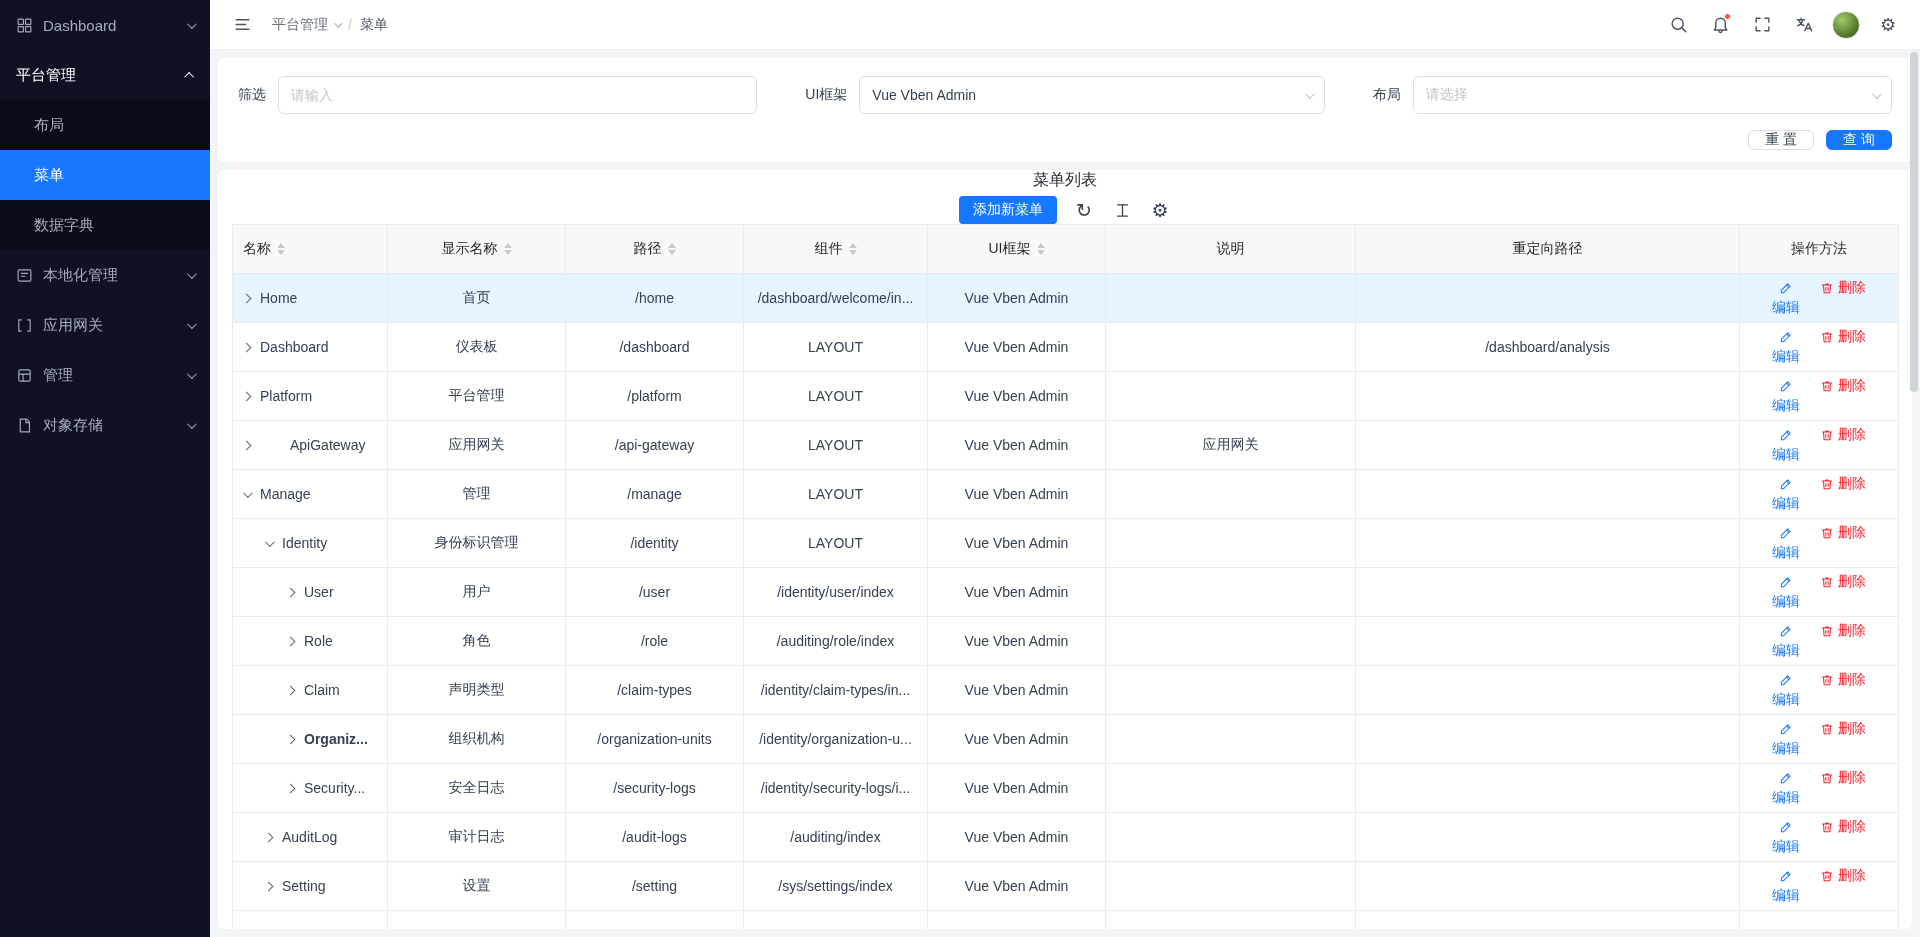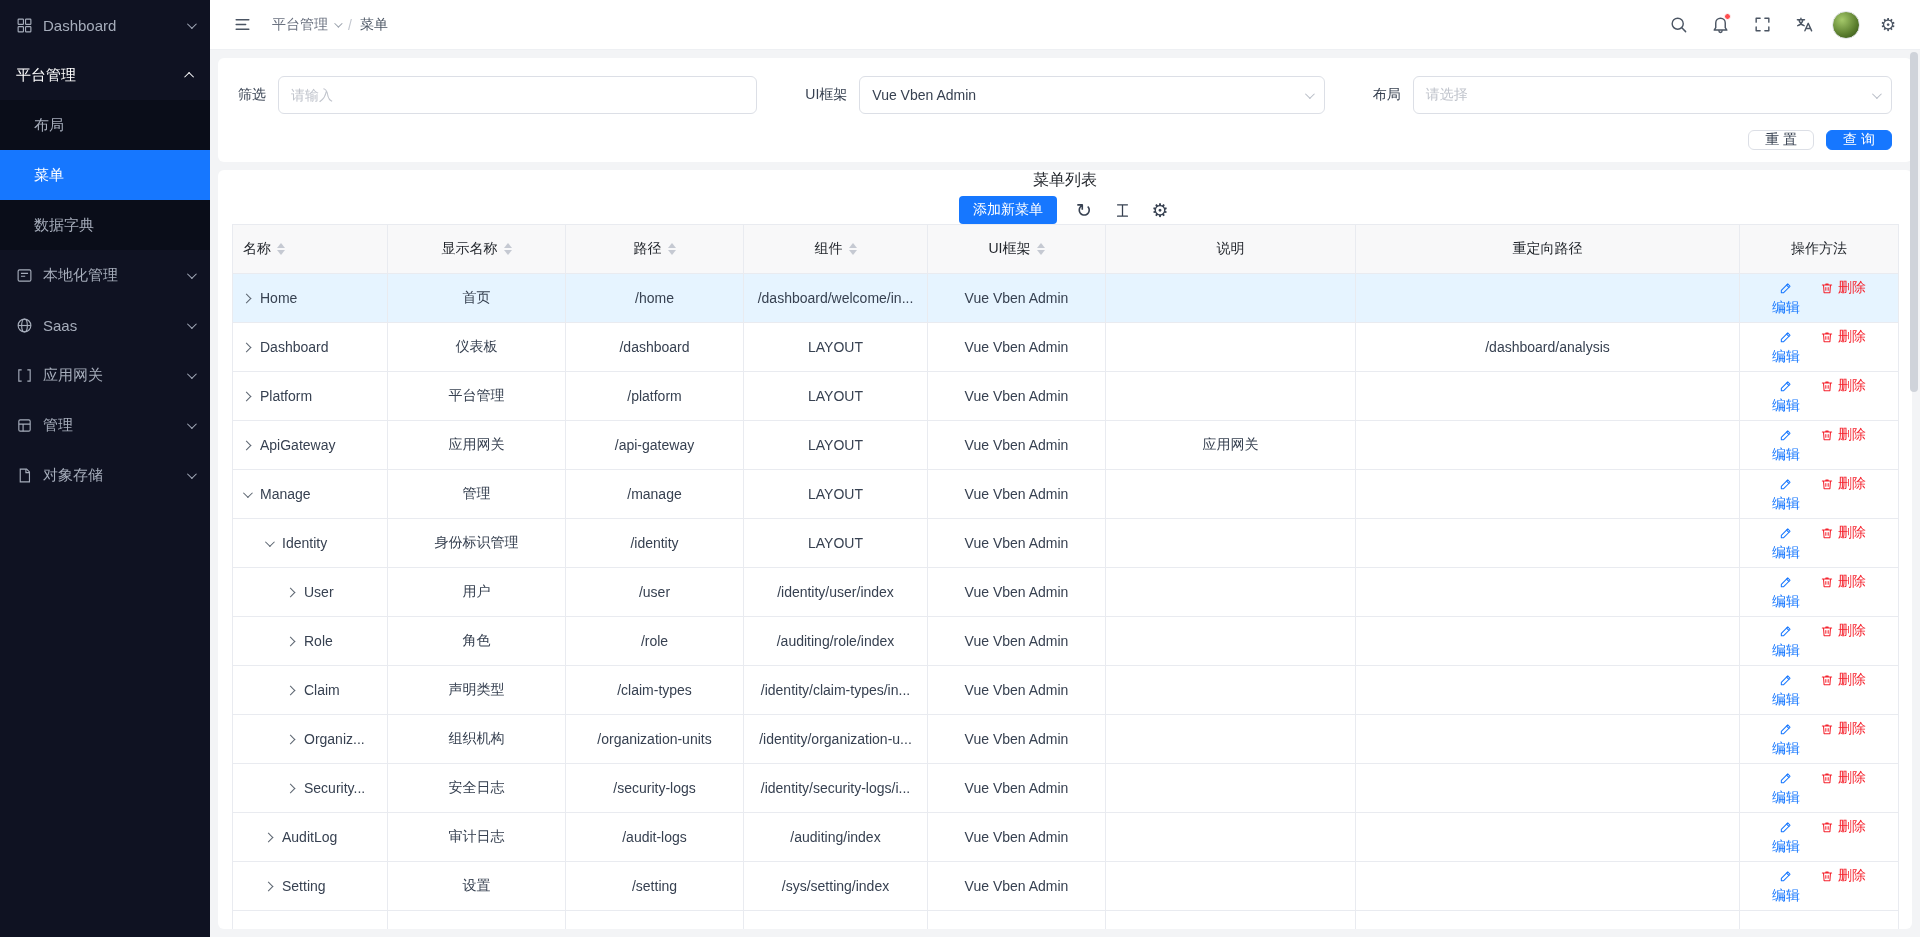--- a/index.html
+++ b/index.html
@@ -148,31 +148,20 @@
     </div>
 
     <div class="menu-item">
       <span class="mi-icon">
         <svg viewBox="0 0 24 24">
             <rect x="3" y="4" width="18" height="16" rx="2"></rect>
             <path d="M7 9h10M7 13h6"></path>
           </svg>
       </span>
       <span class="mi-label">本地化管理</span>
-      <span class="chev down"></span>
-    </div>
-    <div class="menu-item">
-      <span class="mi-icon">
-        <svg viewBox="0 0 24 24">
-            <circle cx="12" cy="12" r="9"></circle>
-            <ellipse cx="12" cy="12" rx="4" ry="9"></ellipse>
-            <path d="M3 12h18"></path>
-          </svg>
-      </span>
-      <span class="mi-label">Saas</span>
       <span class="chev down"></span>
     </div>
     <div class="menu-item">
       <span class="mi-icon">
         <svg viewBox="0 0 24 24">
             <path d="M8 4H4v16h4M16 4h4v16h-4"></path>
           </svg>
       </span>
       <span class="mi-label">应用网关</span>
       <span class="chev down"></span>
@@ -436,21 +425,21 @@
       <a class="act del">
         <svg viewBox="0 0 24 24">
                     <path d="M4 7h16M10 7V5h4v2M6 7l1 13h10l1-13M10 11v5M14 11v5"></path>
                   </svg>
         <span class="lbl-del">删除</span>
       </a>
     </td>
   </tr>
             <tr>
     <td class="c-name">
-      <span class="name-inner" style="padding-left: 0px;">
+      <span class="name-inner" style="padding-left: 0px; gap: 30px;">
         <span class="row-chev"></span>
         <span class="nm">ApiGateway</span>
       </span>
     </td>
     <td class="cell-display">应用网关</td>
     <td class="cell-path">/api-gateway</td>
     <td class="cell-comp">LAYOUT</td>
     <td class="cell-fw">Vue Vben Admin</td>
     <td class="cell-desc">应用网关</td>
     <td class="cell-redirect"></td>
@@ -610,21 +599,21 @@
       <a class="act del">
         <svg viewBox="0 0 24 24">
                     <path d="M4 7h16M10 7V5h4v2M6 7l1 13h10l1-13M10 11v5M14 11v5"></path>
                   </svg>
         <span class="lbl-del">删除</span>
       </a>
     </td>
   </tr>
             <tr>
     <td class="c-name">
-      <span class="name-inner" style="padding-left: 44px;">
+      <span class="name-inner" style="padding-left: 44px; font-weight: bold;">
         <span class="row-chev"></span>
         <span class="nm">Organiz...</span>
       </span>
     </td>
     <td class="cell-display">组织机构</td>
     <td class="cell-path">/organization-units</td>
     <td class="cell-comp">/identity/organization-u...</td>
     <td class="cell-fw">Vue Vben Admin</td>
     <td class="cell-desc"></td>
     <td class="cell-redirect"></td>
@@ -704,21 +693,21 @@
   </tr>
             <tr>
     <td class="c-name">
       <span class="name-inner" style="padding-left: 22px;">
         <span class="row-chev"></span>
         <span class="nm">Setting</span>
       </span>
     </td>
     <td class="cell-display">设置</td>
     <td class="cell-path">/setting</td>
-    <td class="cell-comp">/sys/setting/index</td>
+    <td class="cell-comp">/sys/settings/index</td>
     <td class="cell-fw">Vue Vben Admin</td>
     <td class="cell-desc"></td>
     <td class="cell-redirect"></td>
     <td class="c-actions">
       <a class="act edit">
         <svg viewBox="0 0 24 24">
                     <path d="M4 20h4L19 9l-4-4L4 16v4z"></path>
                     <path d="M13 7l4 4"></path>
                   </svg>
         <span class="lbl-edit">编辑</span>

